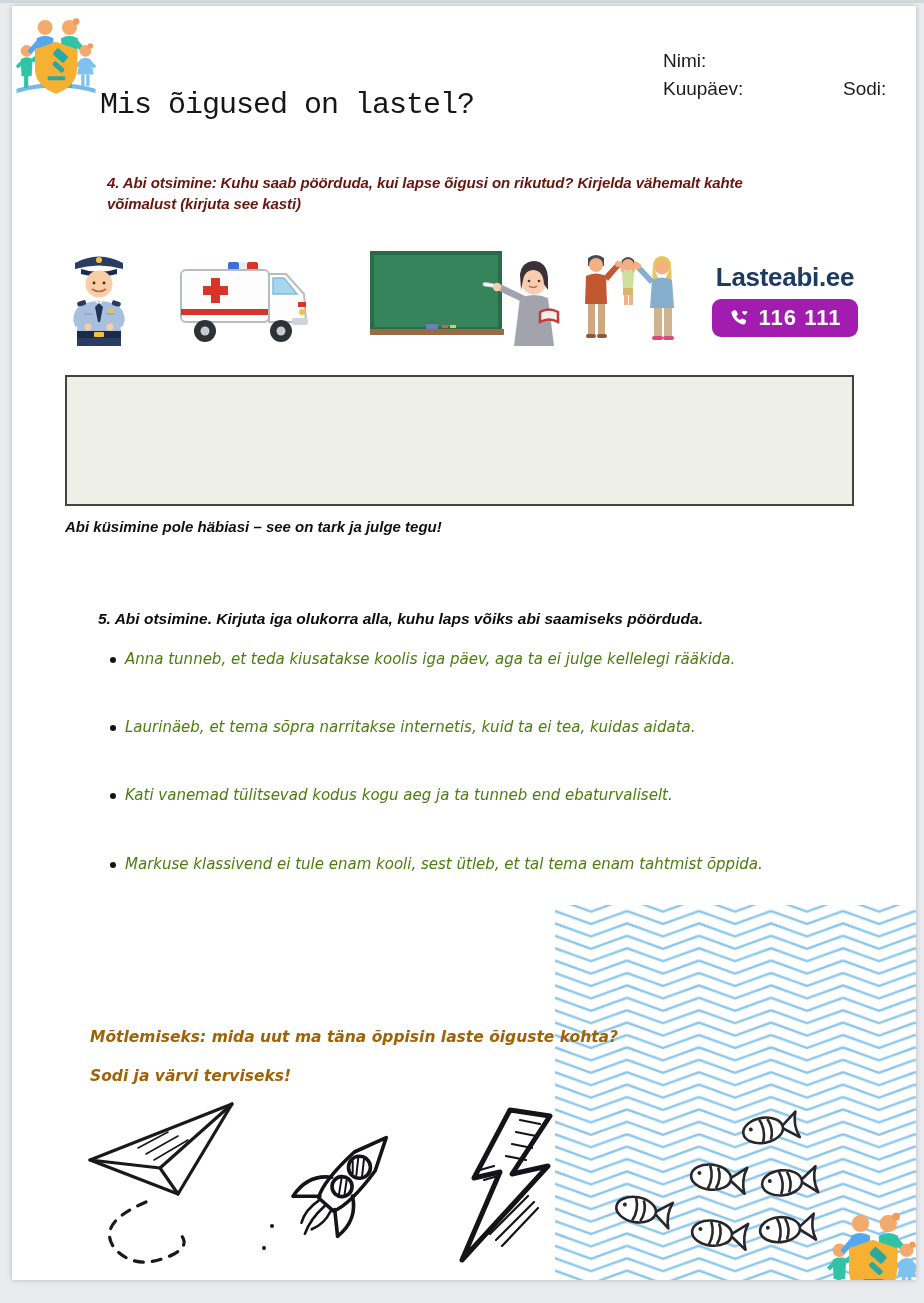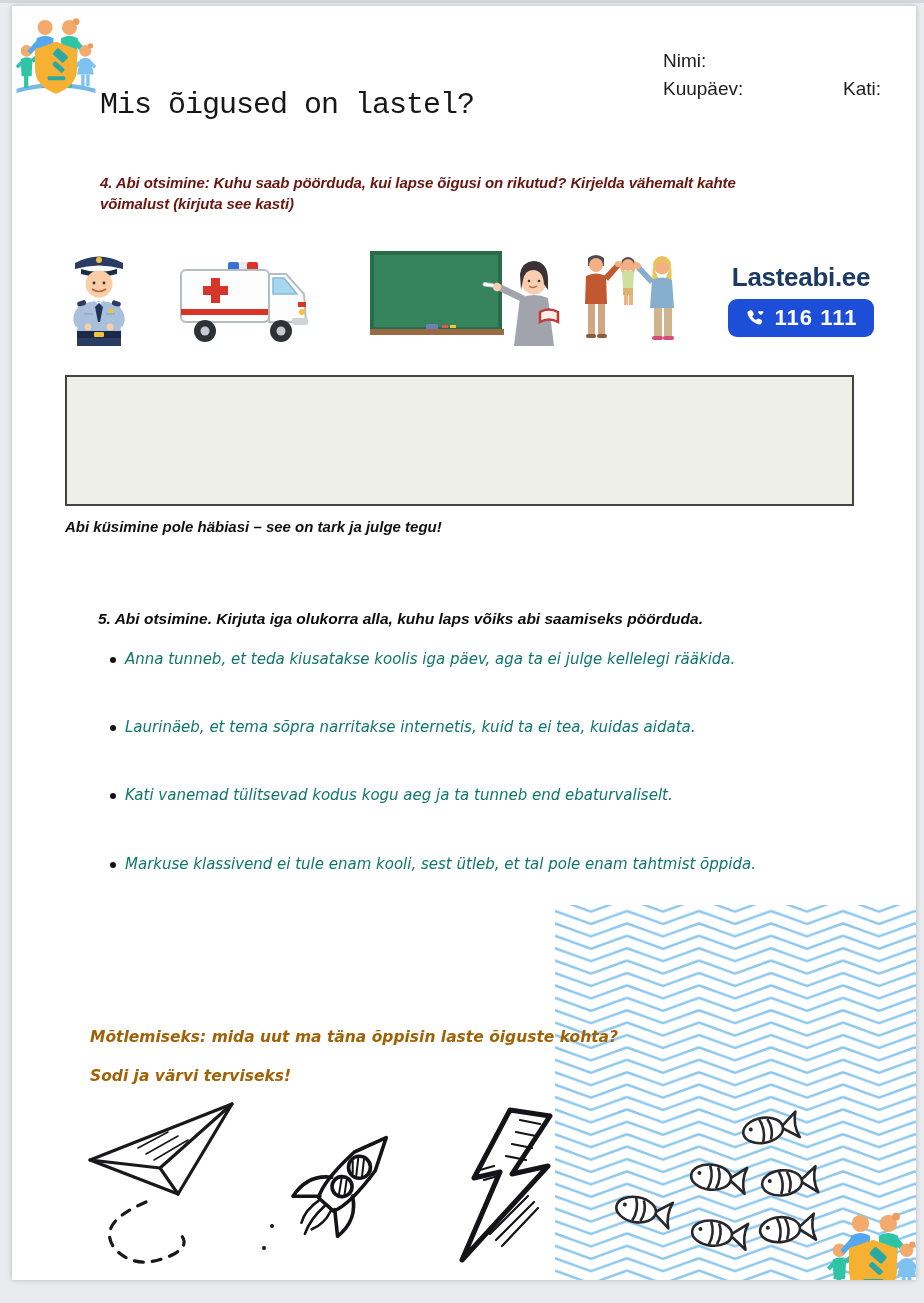--- a/index.html
+++ b/index.html
@@ -5,33 +5,33 @@
   html,body{margin:0;padding:0;width:924px;height:1303px;overflow:hidden;background:#e9ebef;}
   .stage{position:relative;width:924px;height:1303px;font-family:"Liberation Sans",sans-serif;}
   .top-line{position:absolute;left:0;top:0;width:100%;height:3px;background:#d4d7dc;}
   .page{position:absolute;left:12px;top:6px;width:904px;height:1274px;background:#ffffff;
         box-shadow:0 0 5px rgba(0,0,0,.22);overflow:hidden;}
   .abs{position:absolute;}
   .hdr-label{font-size:19px;color:#1c1c1c;}
   .title{font-family:"Liberation Mono","DejaVu Sans Mono",monospace;font-size:30px;color:#161616;
          letter-spacing:-1px;white-space:nowrap;}
   .q4{font-style:italic;font-weight:700;font-size:15px;line-height:1.4;color:#69160f;width:700px;
-      letter-spacing:-.1px;}
+      letter-spacing:-.1px;margin-left:7px;}
   .statement{font-style:italic;font-weight:700;font-size:15px;color:#101010;white-space:nowrap;}
   .q5-heading{font-style:italic;font-weight:700;font-size:15.5px;color:#0d0d0d;white-space:nowrap;}
   .bullet-row{position:absolute;display:flex;align-items:flex-start;width:720px;}
   .bullet-dot{width:6px;height:6px;border-radius:50%;background:#141414;margin:7px 9px 0 0;flex:none;}
-  .bullet-text{font-family:"DejaVu Sans",sans-serif;font-style:italic;font-size:15px;color:#0f766e;
+  .bullet-text{font-family:"DejaVu Sans",sans-serif;font-style:italic;font-size:15px;color:#4d7c0f;
                line-height:1.25;}
   .reflect{font-family:"DejaVu Sans",sans-serif;font-style:italic;font-weight:700;font-size:15.5px;
            color:#a16207;white-space:nowrap;}
   .answer-box{background:#edefe8;border:2px solid #43443e;}
   .lasteabi{display:flex;flex-direction:column;align-items:center;gap:6px;}
   .brand{font-weight:700;font-size:26px;color:#1d3a63;letter-spacing:-.3px;}
-  .phone-btn{width:146px;height:38px;border-radius:9px;background:#1d4ed8;display:flex;
+  .phone-btn{width:146px;height:38px;border-radius:9px;background:#a21caf;display:flex;
              align-items:center;justify-content:center;gap:9px;}
   .phone-btn span{color:#ffffff;font-size:22px;font-weight:700;letter-spacing:1px;}
   .fish{position:absolute;width:64px;height:40px;}
 </style>
 </head>
 <body>
 
 <svg style="position:absolute;width:0;height:0" aria-hidden="true">
   <defs>
     <symbol id="fam-logo" viewBox="0 0 100 100">
@@ -74,21 +74,21 @@
 <div class="stage">
   <div class="top-line"></div>
   <div class="page">
 
     <svg class="abs" style="left:2px;top:8px" width="84" height="84" viewBox="0 0 100 100">
         <use href="#fam-logo"></use>
       </svg>
 
     <div class="abs hdr-label" style="left:651px;top:44px">Nimi:</div>
     <div class="abs hdr-label" style="left:651px;top:72px">Kuupäev:</div>
-    <div class="abs hdr-label" style="left:831px;top:72px">Kati:</div>
+    <div class="abs hdr-label" style="left:831px;top:72px">Sodi:</div>
 
     <div class="abs title" style="left:88px;top:82px">Mis õigused on lastel?</div>
 
     <div class="abs q4" style="left:88px;top:166px">4. Abi otsimine: Kuhu saab pöörduda, kui lapse õigusi on rikutud? Kirjelda vähemalt kahte võimalust (kirjuta see kasti)</div>
 
     <svg class="abs" style="left:50px;top:242px" width="74" height="98" viewBox="0 0 74 98">
       <path d="M13,15 Q37,2 61,15 L61,21 Q37,14 13,21 Z" fill="#2b3c63"></path>
       <circle cx="37" cy="12" r="3" fill="#f2c23c"></circle>
       <path d="M19,21 Q37,27 55,21 L55,26 Q37,31 19,26 Z" fill="#1d2c4d"></path>
       <circle cx="37" cy="36" r="13.5" fill="#f9cda6"></circle>
@@ -173,21 +173,21 @@
       <circle cx="86" cy="16" r="6.5" fill="#f2b083"></circle>
       <path d="M76,28 Q86,23 96,28 L98,56 L74,56 Z" fill="#86aecd"></path>
       <path d="M78,28 L64,13 L60,17 L74,32 Z" fill="#86aecd"></path>
       <circle cx="62" cy="14" r="3" fill="#f2b083"></circle>
       <rect x="78" y="56" width="8" height="28" fill="#cdb38e"></rect>
       <rect x="88" y="56" width="8" height="28" fill="#cdb38e"></rect>
       <rect x="76" y="84" width="11" height="4" rx="2" fill="#d84a7a"></rect>
       <rect x="87" y="84" width="11" height="4" rx="2" fill="#d84a7a"></rect>
     </svg>
 
-    <div class="abs lasteabi" style="left:714px;top:256px;width:150px">
+    <div class="abs lasteabi" style="left:698px;top:256px;width:150px">
       <div class="brand">Lasteabi.ee</div>
       <div class="phone-btn">
         <svg width="21" height="21" viewBox="0 0 24 24">
           <path fill="#ffffff" d="M6.2 2.7c.9-.4 2 0 2.4.9l1.3 2.7c.3.7.2 1.5-.4 2L8.3 9.5c.9 1.9 2.4 3.4 4.3 4.3l1.2-1.2c.5-.5 1.4-.7 2-.4l2.7 1.3c.9.4 1.3 1.5.9 2.4l-.7 1.6c-.4 1-1.4 1.6-2.4 1.4C9.6 17.7 4 12.1 2.8 5.8c-.2-1 .4-2 1.4-2.4z"></path>
           <path fill="#ffffff" d="M15.2 4.1c.7-1 2.2-1 2.8 0 .6-1 2.1-1 2.8 0 .5.9-.1 1.8-1.2 2.7l-1.6 1.3-1.6-1.3c-1.1-.9-1.7-1.8-1.2-2.7z"></path>
         </svg>
         <span>116 111</span>
       </div>
     </div>
 
@@ -204,21 +204,21 @@
     <div class="bullet-row" style="left:98px;top:712px">
       <span class="bullet-dot"></span>
       <span class="bullet-text">Laurinäeb, et tema sõpra narritakse internetis, kuid ta ei tea, kuidas aidata.</span>
     </div>
     <div class="bullet-row" style="left:98px;top:780px">
       <span class="bullet-dot"></span>
       <span class="bullet-text">Kati vanemad tülitsevad kodus kogu aeg ja ta tunneb end ebaturvaliselt.</span>
     </div>
     <div class="bullet-row" style="left:98px;top:849px">
       <span class="bullet-dot"></span>
-      <span class="bullet-text">Markuse klassivend ei tule enam kooli, sest ütleb, et tal pole enam tahtmist õppida.</span>
+      <span class="bullet-text">Markuse klassivend ei tule enam kooli, sest ütleb, et tal tema enam tahtmist õppida.</span>
     </div>
 
     <svg class="abs" style="left:543px;top:899px" width="361" height="387">
       <defs>
         <pattern id="zz" width="72" height="12.4" patternUnits="userSpaceOnUse">
           <g fill="none" stroke="#8cc7ee" stroke-width="2.4">
             <path d="M0,-6.4 L36,6.6 L72,-6.4"></path>
             <path d="M0,6 L36,19 L72,6"></path>
             <path d="M0,18.4 L36,31.4 L72,18.4"></path>
           </g>

